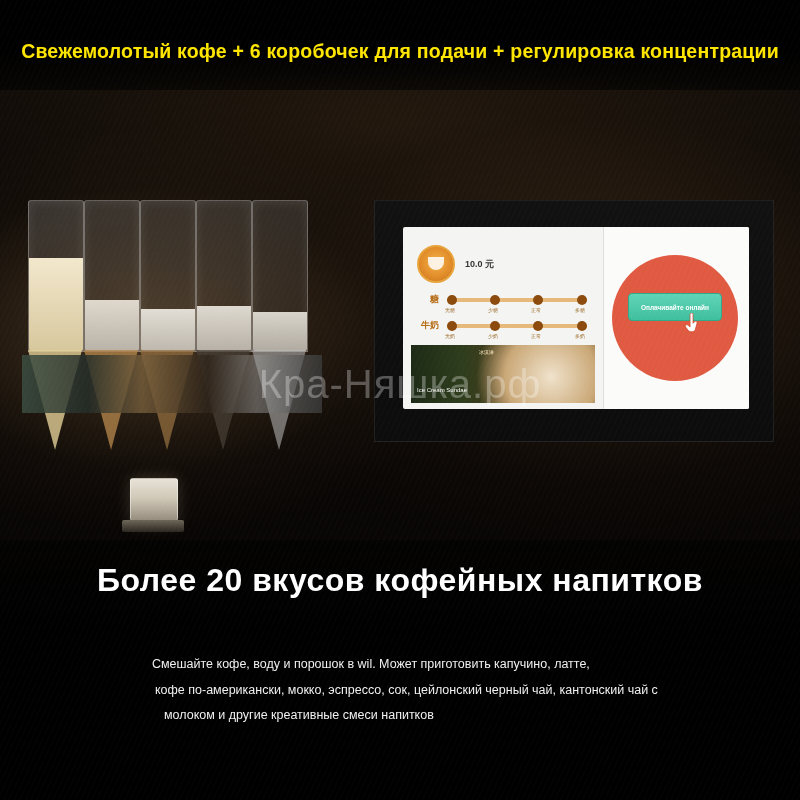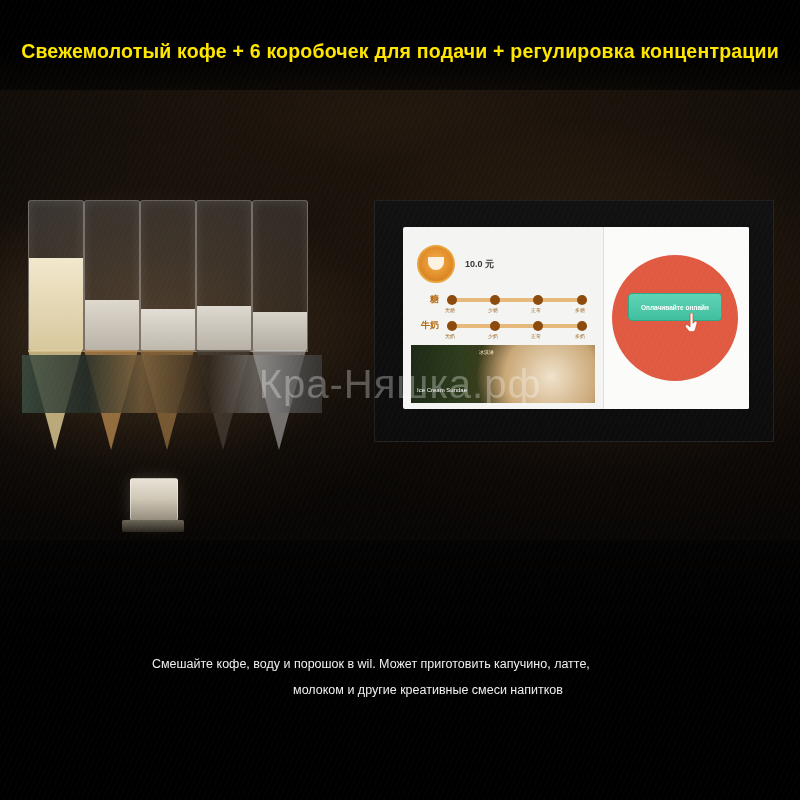--- a/index.html
+++ b/index.html
@@ -336,21 +336,21 @@
     position: absolute;
     left: 152px;
     top: 652px;
     width: 540px;
     color: #f0f0f0;
     font-size: 12.5px;
     line-height: 2.05;
   }
   .body-copy p { margin: 0; }
   .body-copy p.l2 { padding-left: 3px; }
-  .body-copy p.l3 { padding-left: 12px; text-align: center; }
+  .body-copy p.l3 { padding-left: 12px; }
 </style>
 </head>
 <body>
 
 <div class="page">
 
   <div class="photo-bg"></div>
 
   <div class="hoppers">
     <div class="hopper h1" style="background:linear-gradient(180deg, rgba(255,255,255,0.16), rgba(255,255,255,0.05));">
@@ -451,19 +451,21 @@
   </div>
 
   <div class="band-top"></div>
   <div class="band-bottom"></div>
   <div class="photo-grain"></div>
 
   <div class="headline">Свежемолотый кофе + 6 коробочек для подачи + регулировка концентрации</div>
 
   <div class="watermark">Кра-Няшка.рф</div>
 
+  <div class="big-title">Более 20 вкусов кофейных напитков</div>
 
   <div class="body-copy">
     <p class="l1">Смешайте кофе, воду и порошок в wil. Может приготовить капучино, латте,</p>
+    <p class="l2">кофе по-американски, мокко, эспрессо, сок, цейлонский черный чай, кантонский чай с</p>
     <p class="l3">молоком и другие креативные смеси напитков</p>
   </div>
 
 </div>
 
 </body></html>

